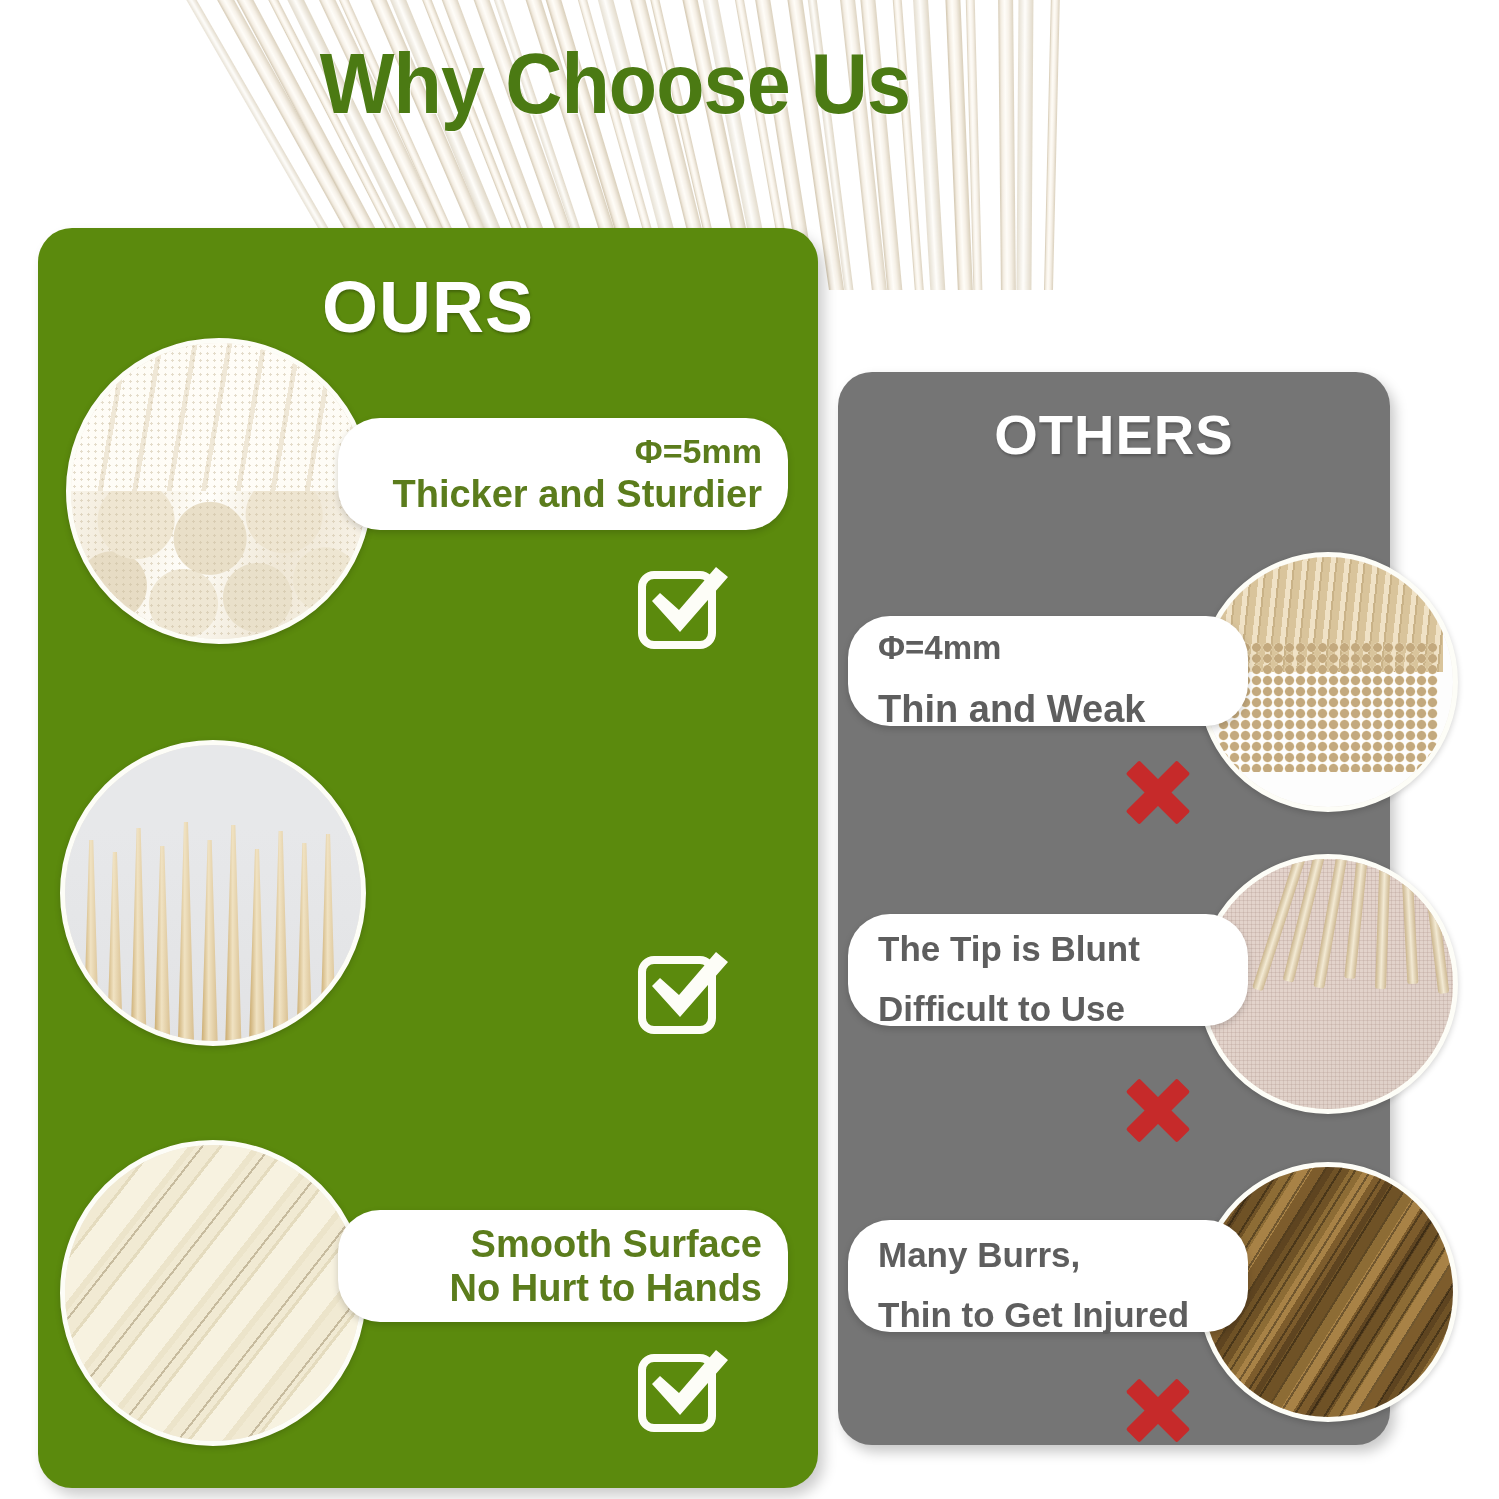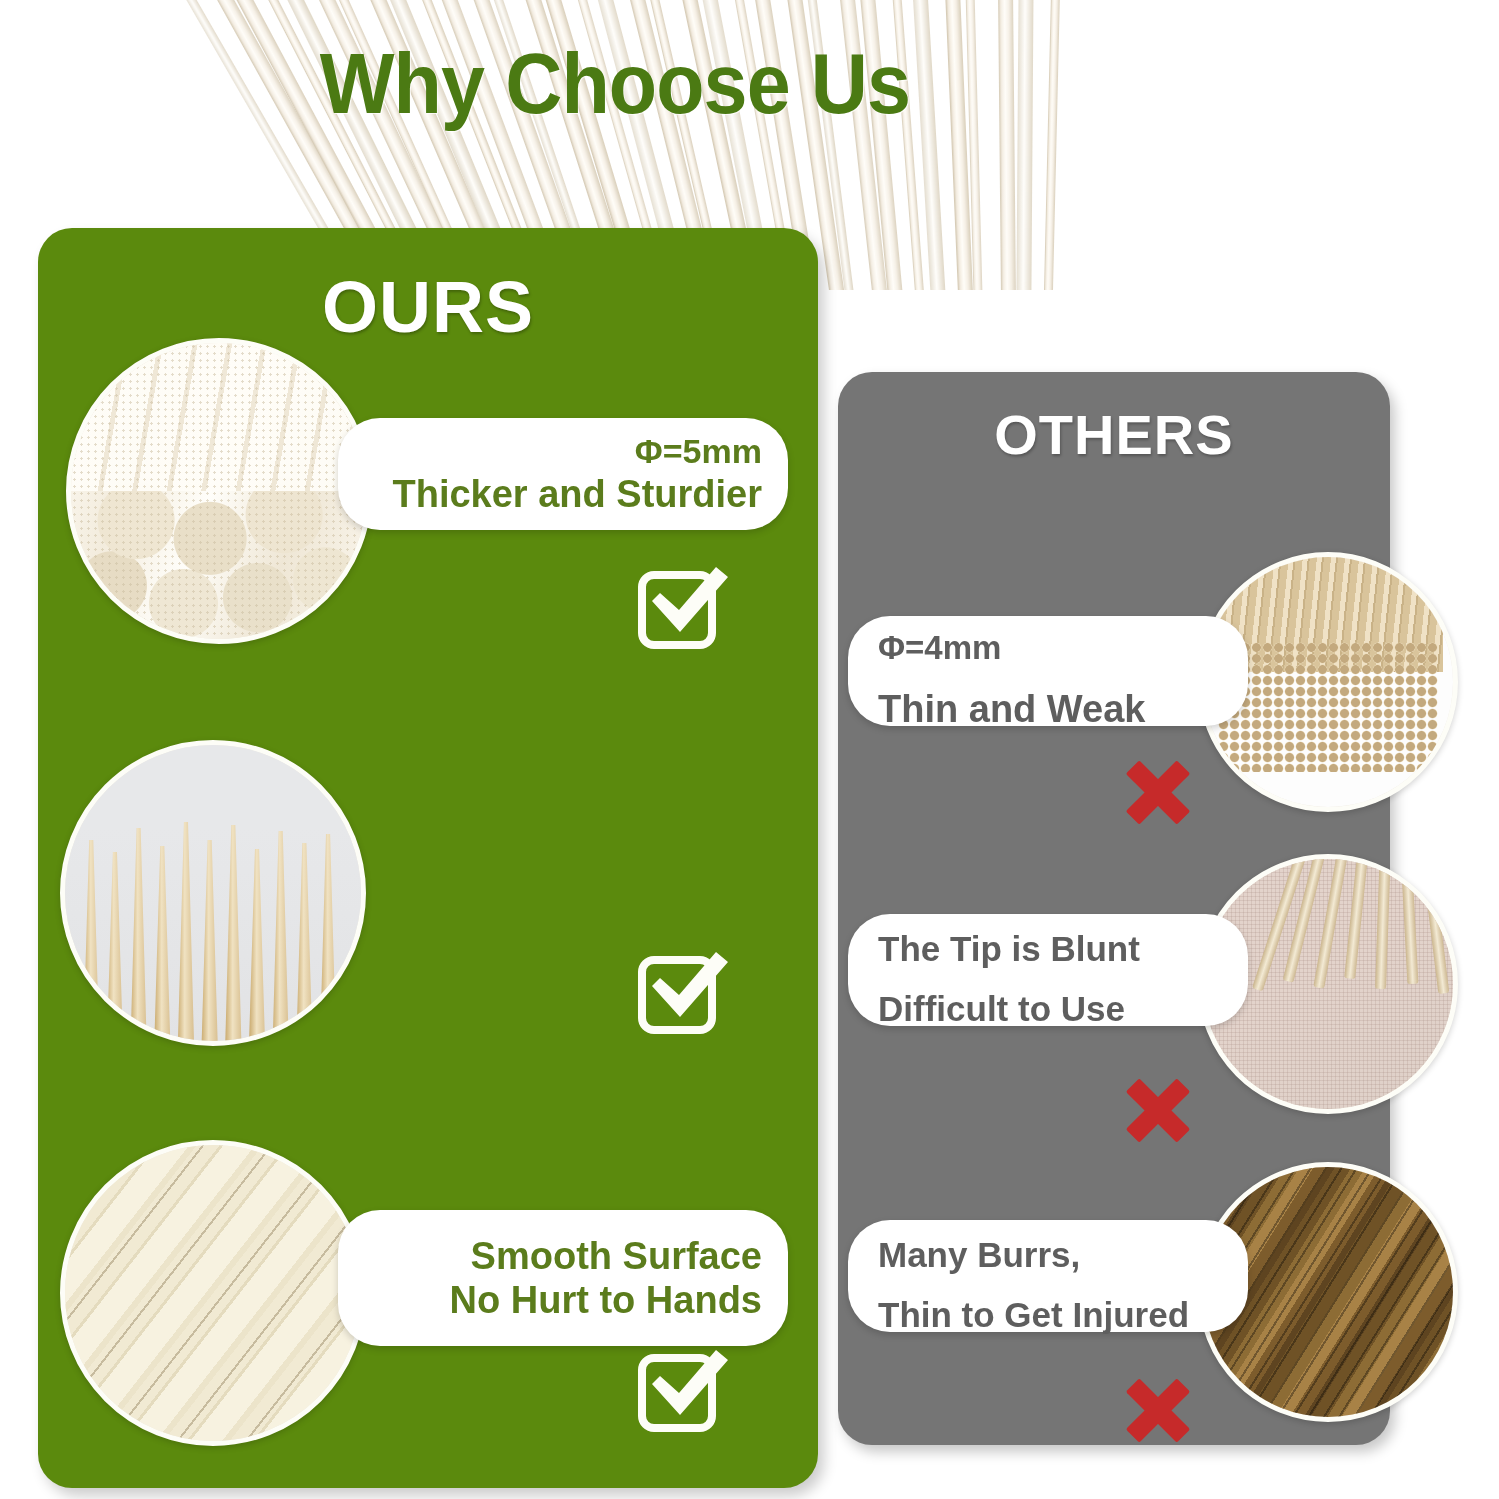--- a/index.html
+++ b/index.html
@@ -250,21 +250,21 @@
   <div class="check" style="left:600px;top:720px;">
     <div class="box"></div>
     <svg class="tick" viewBox="0 0 86 78">
       <path d="M4 38 L12 30 L31 47 L68 4 L80 14 L32 69 Z" fill="#fdfdf7"></path>
     </svg>
   </div>
 
   <div class="photo" style="left:22px;top:912px;width:296px;height:296px;">
     <div class="inner tex-smooth"></div>
   </div>
-  <div class="pill ours" style="left:300px;top:982px;width:450px;height:136px;">
+  <div class="pill ours" style="left:300px;top:982px;width:450px;height:112px;">
     <div class="ln" style="font-size:38px;">Smooth Surface</div>
     <div class="ln" style="font-size:38px;">No Hurt to Hands</div>
   </div>
   <div class="check" style="left:600px;top:1118px;">
     <div class="box"></div>
     <svg class="tick" viewBox="0 0 86 78">
       <path d="M4 38 L12 30 L31 47 L68 4 L80 14 L32 69 Z" fill="#fdfdf7"></path>
     </svg>
   </div>
 </div>

